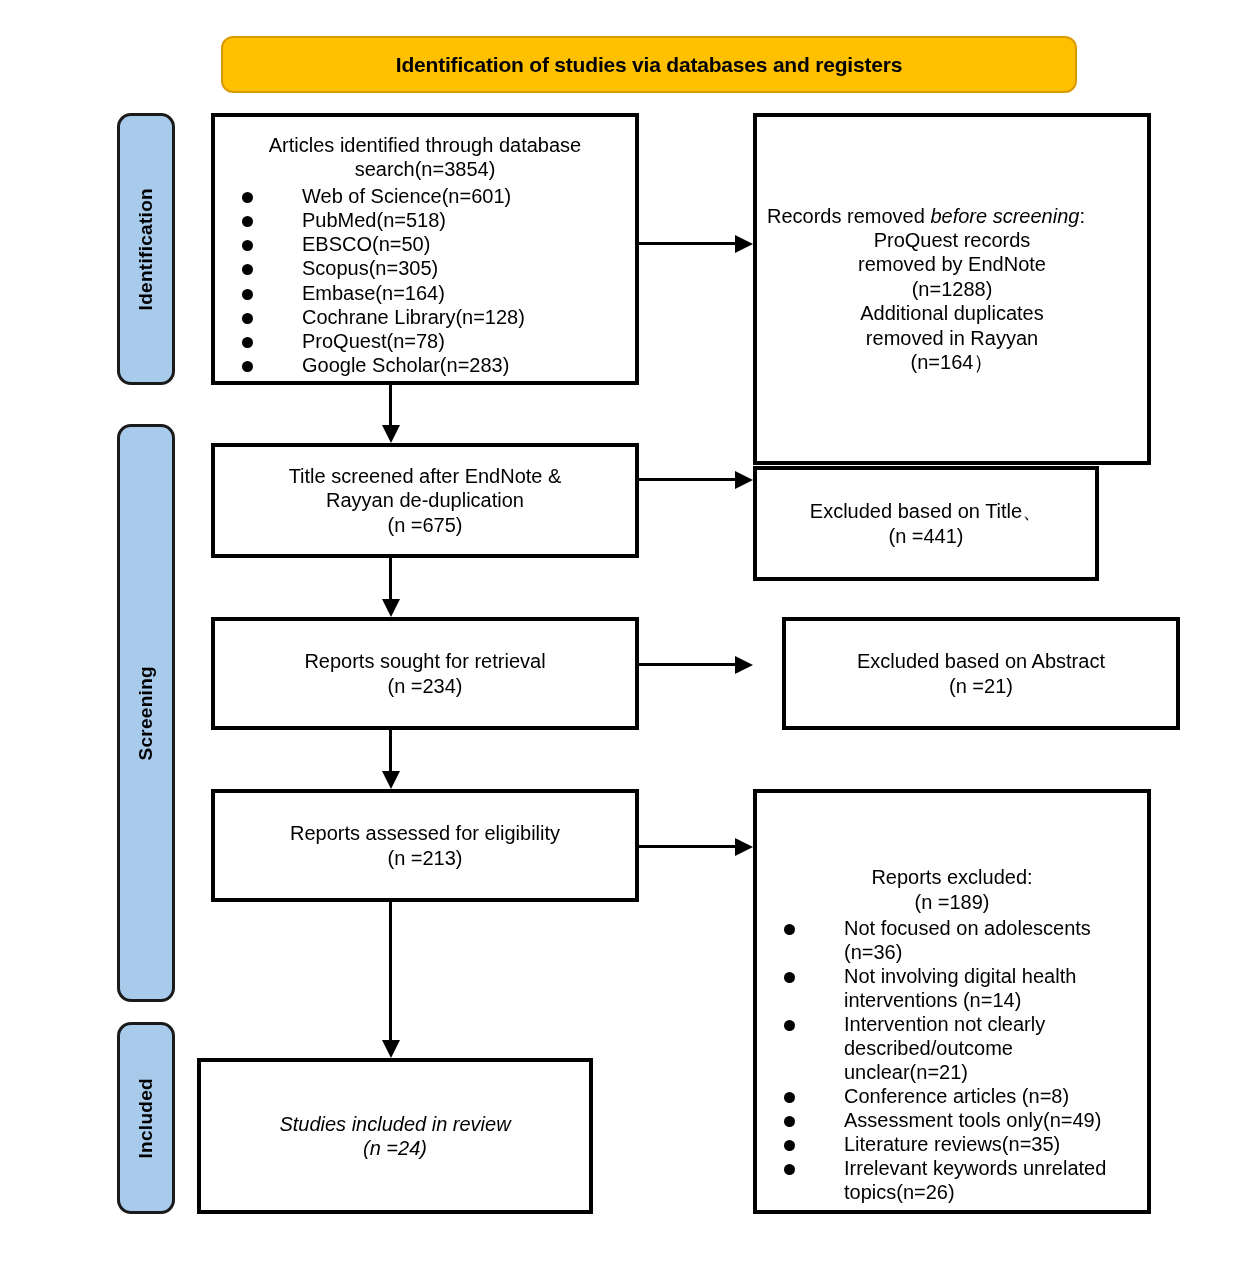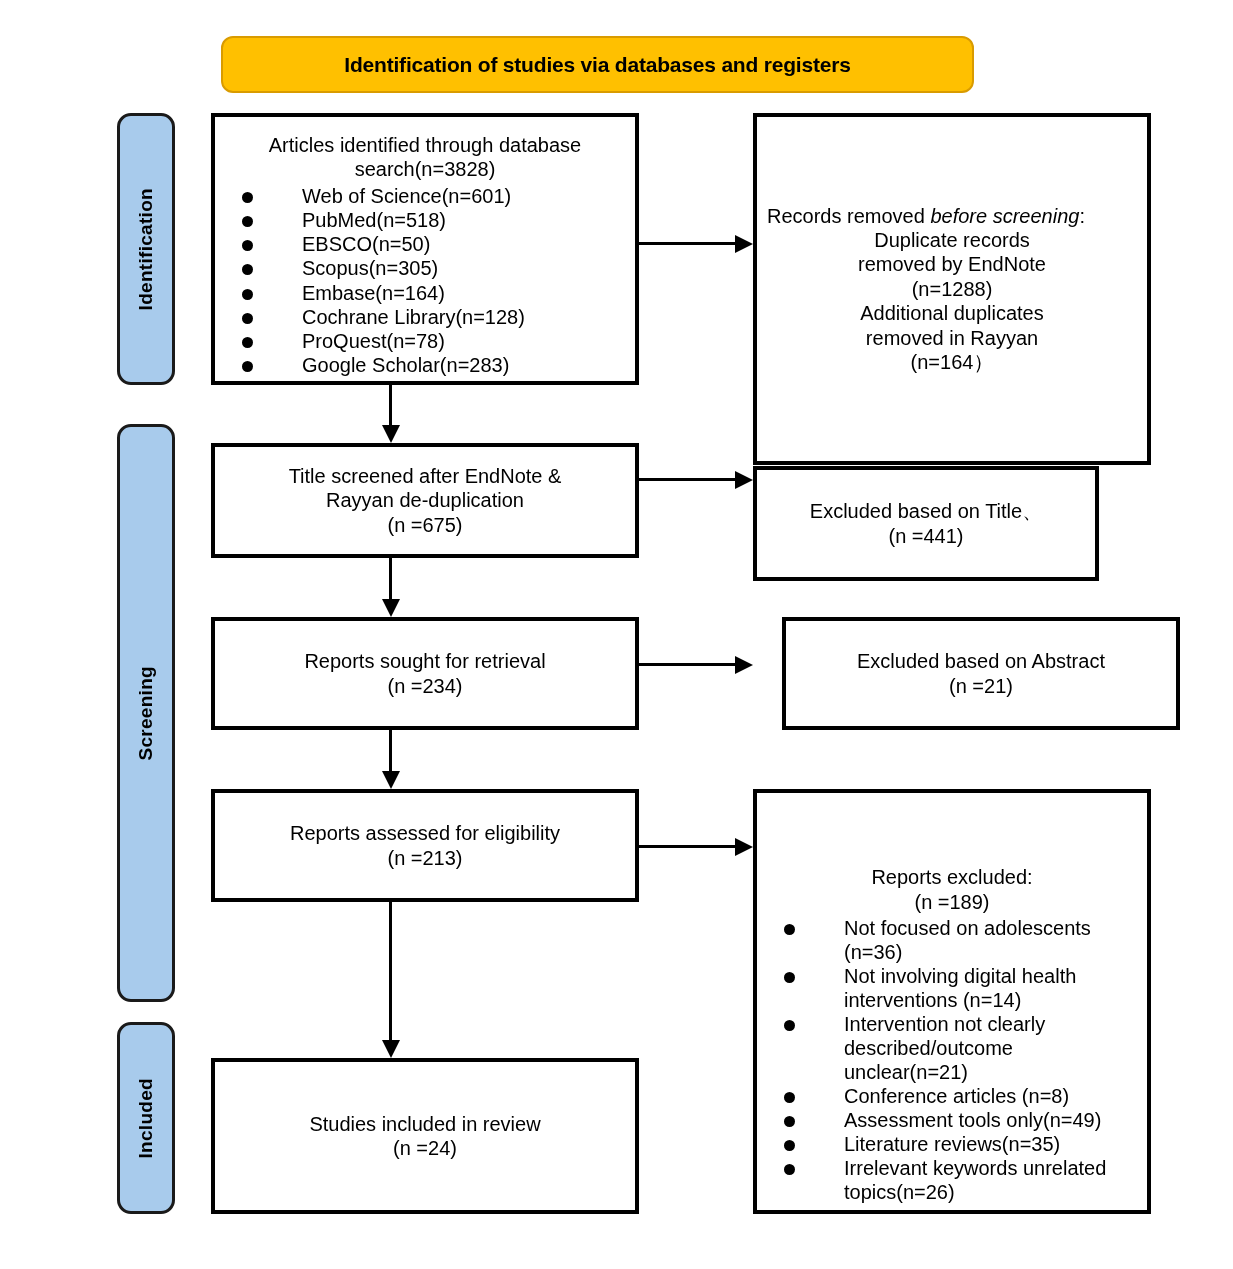--- a/index.html
+++ b/index.html
@@ -14,21 +14,21 @@
     background: #ffffff;
     font-family: "Liberation Sans", sans-serif;
     overflow: hidden;
   }
 
   
   .banner {
     position: absolute;
     left: 221px;
     top: 36px;
-    width: 753px;
+    width: 856px;
     height: 57px;
     background: #FFC000;
     border: 2px solid #D99B00;
     border-radius: 12px;
     display: flex;
     align-items: center;
     justify-content: center;
     box-sizing: border-box;
   }
   .banner-text {
@@ -75,21 +75,21 @@
     padding: 6px 10px;
   }
   .box-l1 { left: 211px; top: 113px; width: 428px; height: 272px; justify-content: flex-start; padding-top: 16px; }
   .box-r1 { left: 753px; top: 113px; width: 398px; height: 352px; }
   .box-l2 { left: 211px; top: 443px; width: 428px; height: 115px; }
   .box-r2 { left: 753px; top: 466px; width: 346px; height: 115px; }
   .box-l3 { left: 211px; top: 617px; width: 428px; height: 113px; }
   .box-r3 { left: 782px; top: 617px; width: 398px; height: 113px; }
   .box-l4 { left: 211px; top: 789px; width: 428px; height: 113px; }
   .box-r4 { left: 753px; top: 789px; width: 398px; height: 425px; justify-content: flex-end; padding-top: 14px; }
-  .box-l5 { left: 211px; top: 1058px; width: 428px; height: 156px; }
+  .box-l5 { left: 197px; top: 1058px; width: 396px; height: 156px; font-style: italic; }
 
   .line {
     display: block;
     text-align: center;
     font-size: 20px;
     color: #000000;
     line-height: 1.22;
   }
   .line.lead { text-align: left; }
 
@@ -152,36 +152,36 @@
   </div>
   <div class="stage stage-screening">
     <span>Screening</span>
   </div>
   <div class="stage stage-included">
     <span>Included</span>
   </div>
 
   <div class="box box-l1">
     <span class="line">Articles identified through database</span>
-    <span class="line">search(n=3828)</span>
+    <span class="line">search(n=3854)</span>
     <ul class="bullets">
       <li>Web of Science(n=601)</li>
       <li>PubMed(n=518)</li>
       <li>EBSCO(n=50)</li>
       <li>Scopus(n=305)</li>
       <li>Embase(n=164)</li>
       <li>Cochrane Library(n=128)</li>
       <li>ProQuest(n=78)</li>
       <li>Google Scholar(n=283)</li>
     </ul>
   </div>
 
   <div class="box box-r1">
     <span class="line lead"><span>Records removed </span><em>before screening</em><span>:</span></span>
-    <span class="line">Duplicate records</span>
+    <span class="line">ProQuest records</span>
     <span class="line">removed by EndNote</span>
     <span class="line">(n=1288)</span>
     <span class="line">Additional duplicates</span>
     <span class="line">removed in Rayyan</span>
     <span class="line">(n=164）</span>
   </div>
 
   <div class="box box-l2">
     <span class="line">Title screened after EndNote &amp;</span>
     <span class="line">Rayyan de-duplication</span>

